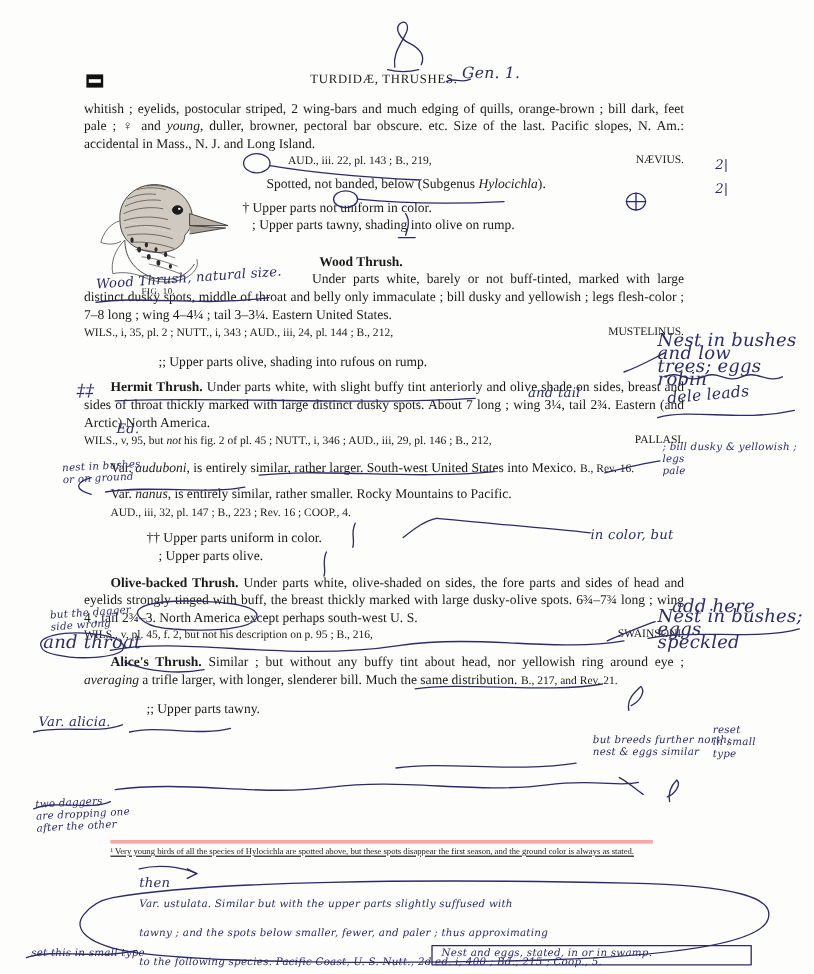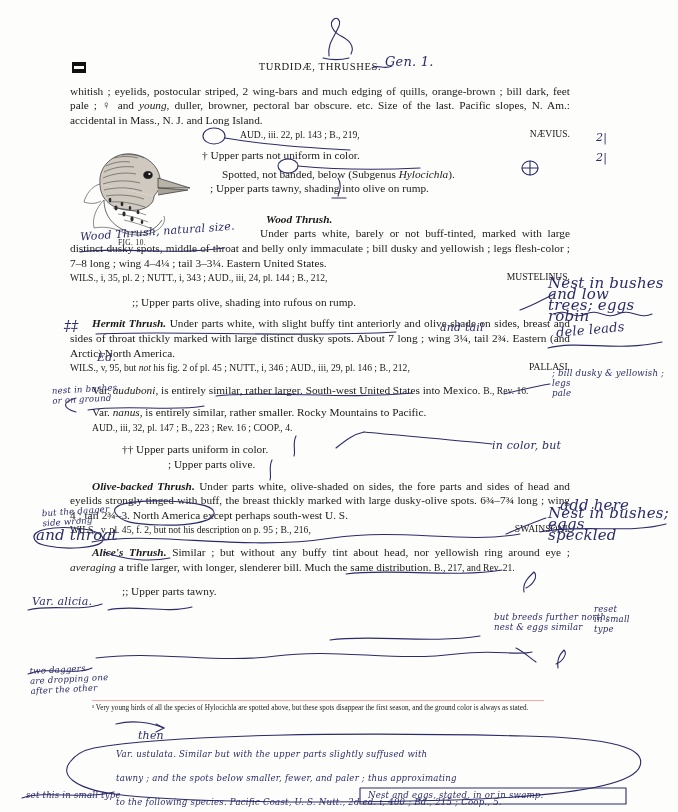--- a/index.html
+++ b/index.html
@@ -32,32 +32,33 @@
     font-variant: small-caps;
     letter-spacing: 0.6px;
     font-size: 10.6px;
     margin-bottom: 9px;
   }
   .para { margin: 0 0 0 0; }
   .sp { margin-top: 7px; }
   .sc { font-variant: small-caps; }
   .small { font-size: 9.6px; }
 
-  .species-name { font-style: italic; font-weight: bold; }
+  .species-name { font-weight: bold; }
 
   .footnote {
     position: absolute;
     left: 92px;
     top: 700px;
     width: 452px;
     font-size: 7.2px;
     line-height: 9px;
-    border-top: 1px solid #fca5a5;
+    border-top: 3px solid #fca5a5;
     padding-top: 3px;
     text-align: justify;
+    text-decoration: underline;
   }
 
   
   .cut {
     position: absolute;
     left: 70px;
     top: 138px;
     width: 128px;
     height: 98px;
   }
@@ -126,25 +127,25 @@
 
     <p class="para">
       <span>whitish ; eyelids, postocular striped, 2 wing-bars and much edging of quills, orange-brown ; bill dark, feet pale ; ♀ and <i>young</i>, duller, browner, pectoral bar obscure. etc. Size of the last.   Pacific slopes, N. Am.: accidental in Mass., N. J. and Long Island.</span>
     </p>
 
     <div style="margin-left:170px; width:330px;">
       <span class="small">AUD., iii. 22, pl. 143 ; B., 219,</span>
       <span class="small sc" style="float:right">NÆVIUS.</span>
     </div>
 
-    <div style="margin-left:132px; margin-top:5px;">† Upper parts not uniform in color.</div>
-
     <div style="margin-left:152px; width:270px; margin-top:4px;">
       <span>Spotted, not banded, below (Subgenus <i>Hylocichla</i>).</span>
     </div>
+
+    <div style="margin-left:132px; margin-top:5px;">† Upper parts not uniform in color.</div>
     <div style="margin-left:140px; width:250px;">; Upper parts tawny, shading into olive on rump.</div>
 
     <div style="margin-left:196px; margin-top:16px;">
       <span class="species-name">Wood Thrush.</span>
     </div>
 
     <div style="margin-left:196px; width:304px; text-align:justify;">
       <span></span>
     </div>
 
@@ -172,21 +173,21 @@
       <span>Var. <i>auduboni</i>, is entirely similar, rather larger.  South-west United States into Mexico.</span>
       <span class="small">B., Rev. 16.</span>
     </p>
 
     <p class="para sp" style="margin-left:22px;">
       <span>Var. <i>nanus</i>, is entirely similar, rather smaller.  Rocky Mountains to Pacific.</span><br>
       <span class="small">AUD., iii, 32, pl. 147 ; B., 223 ; Rev. 16 ; COOP., 4.</span>
     </p>
 
     <div style="margin-left:52px; margin-top:7px;">†† Upper parts uniform in color.</div>
-    <div style="margin-left:98px;">; Upper parts olive.</div>
+    <div style="margin-left:62px;">; Upper parts olive.</div>
 
     <p class="para sp" style="text-align:justify;">
       <span style="display:inline-block;width:22px;"></span><span class="species-name">Olive-backed Thrush.</span>
       <span>Under parts white, olive-shaded on sides, the fore parts and sides of head and eyelids strongly tinged with buff, the breast thickly marked with large dusky-olive spots.  6¾–7¾ long ; wing 4 ; tail 2¾–3.  North America except perhaps south-west U. S.</span>
     </p>
     <div style="width:500px;">
       <span class="small">WILS., v, pl. 45, f. 2, but not his description on p. 95 ; B., 216,</span>
       <span class="small sc" style="float:right">SWAINSONI.</span>
     </div>
 
@@ -408,21 +409,21 @@
     <path d="M10 20 C8 10 14 4 16 2 C20 6 14 14 8 16"></path>
   </svg>
 
   <div class="hand xs" style="left:30px; top:664px; transform:rotate(-3deg);">two daggers
 are dropping one
 after the other</div>
   <svg class="ink" style="left:28px; top:660px;" width="66" height="18">
     <path d="M0 14 C20 6 46 16 64 8"></path>
   </svg>
 
-  <div class="hand" style="left:138px; top:730px;">then</div>
+  <div class="hand" style="left:116px; top:730px;">then</div>
   <svg class="ink" style="left:116px; top:718px;" width="80" height="26">
     <path d="M0 6 C16 2 34 4 48 10"></path>
     <path d="M48 10 L40 6 M48 10 L40 14"></path>
   </svg>
 
   <svg class="ink" style="left:54px; top:726px;" width="600" height="84">
     <path d="M40 22 C120 8 300 6 470 10 C560 12 592 22 586 40 C580 58 520 70 400 74 C270 78 120 76 60 68 C18 62 6 48 16 36 C22 28 30 24 40 22 Z"></path>
   </svg>
 
   <div class="hand xs" style="left:116px; top:736px; width:490px; line-height:12px;">

